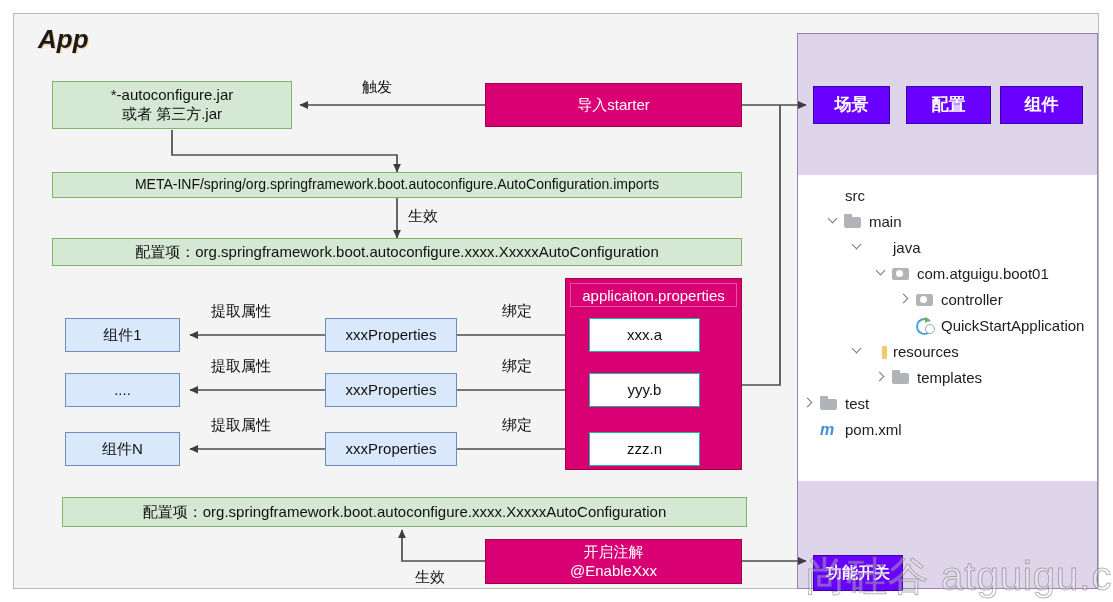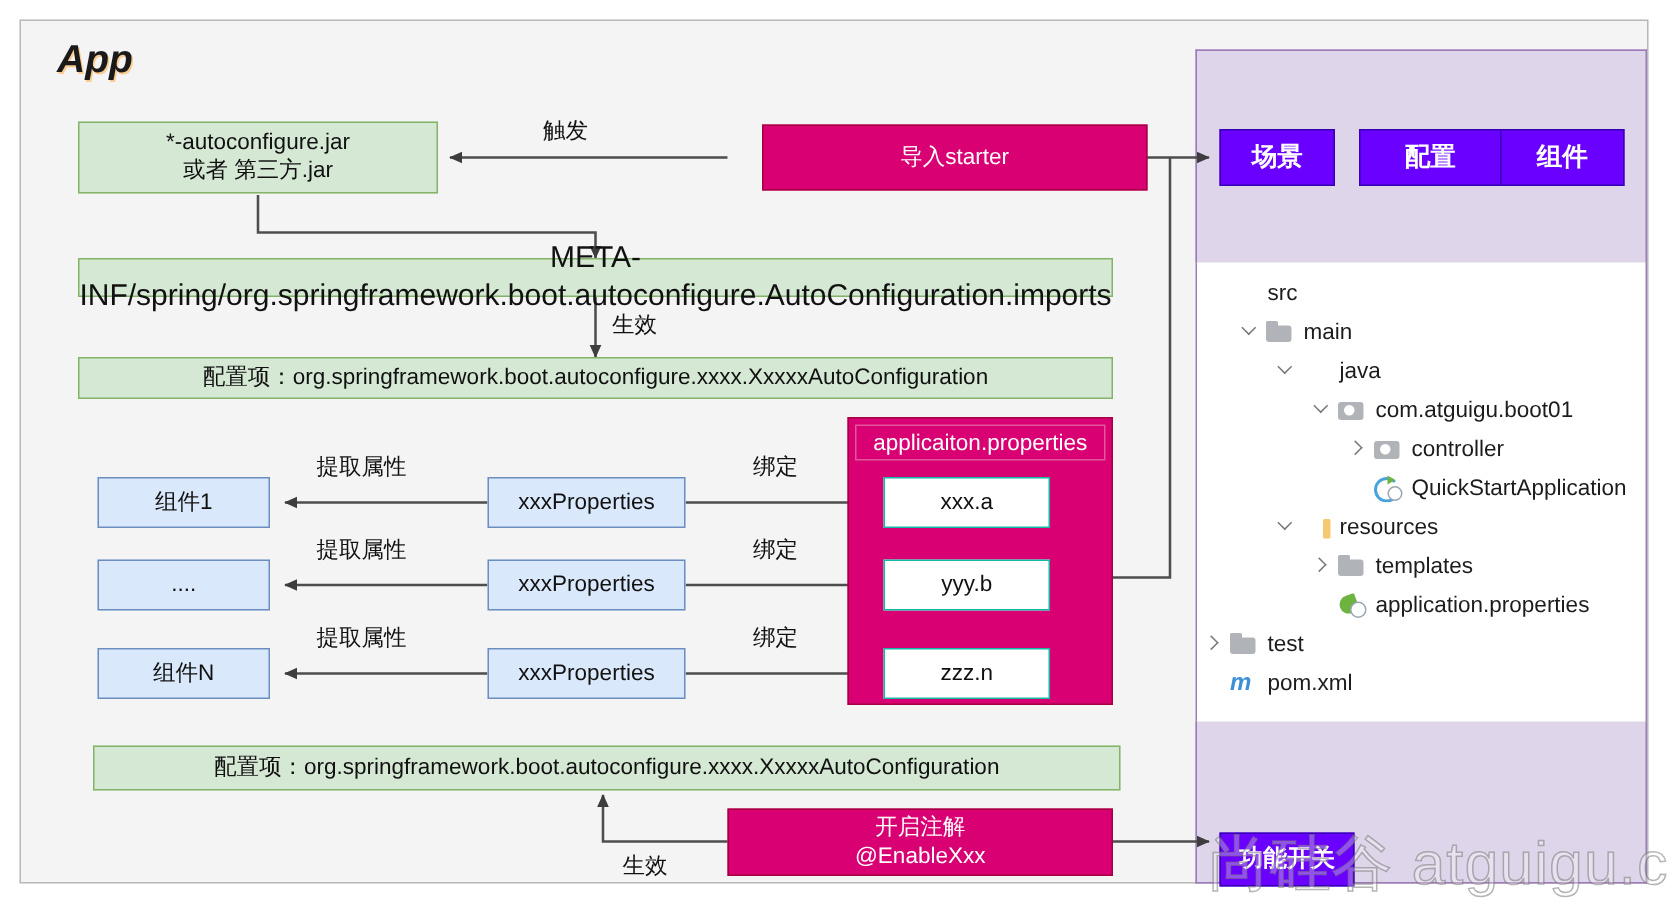--- a/index.html
+++ b/index.html
@@ -324,25 +324,25 @@
 
       <path d="M485,561 L402,561 L402,530" marker-end="url(#ah)"></path>
 
       <path d="M742,561 L806,561" marker-end="url(#ah)"></path>
     </g>
   </svg>
 
   <div class="box green" style="left:52px; top:81px; width:240px; height:48px;">*-autoconfigure.jar
 或者 第三方.jar</div>
 
-  <div class="box magenta" style="left:508px; top:83px; width:257px; height:44px;">导入starter</div>
+  <div class="box magenta" style="left:485px; top:83px; width:257px; height:44px;">导入starter</div>
 
   <div class="edge-label" style="left:362px; top:78px;">触发</div>
 
-  <div class="box green" style="left:52px; top:172px; width:690px; height:26px; font-size:20px;">META-INF/spring/org.springframework.boot.autoconfigure.AutoConfiguration.imports</div>
+  <div class="box green" style="left:52px; top:172px; width:690px; height:26px; font-size:14px;">META-INF/spring/org.springframework.boot.autoconfigure.AutoConfiguration.imports</div>
 
   <div class="edge-label" style="left:408px; top:207px;">生效</div>
 
   <div class="box green" style="left:52px; top:238px; width:690px; height:28px;">配置项：org.springframework.boot.autoconfigure.xxxx.XxxxxAutoConfiguration</div>
 
   <div class="props-panel" style="left:565px; top:278px; width:177px; height:192px;"></div>
   <div class="props-label">applicaiton.properties</div>
 
   <div class="box blue" style="left:65px; top:318px; width:115px; height:34px;">组件1</div>
   <div class="edge-label" style="left:211px; top:302px;">提取属性</div>
@@ -363,21 +363,21 @@
   <div class="box white" style="left:589px; top:432px; width:111px; height:34px;">zzz.n</div>
 
   <div class="box green" style="left:62px; top:497px; width:685px; height:30px;">配置项：org.springframework.boot.autoconfigure.xxxx.XxxxxAutoConfiguration</div>
 
   <div class="edge-label" style="left:415px; top:568px;">生效</div>
 
   <div class="box magenta" style="left:485px; top:539px; width:257px; height:45px;">开启注解
 @EnableXxx</div>
 
   <div class="box violet" style="left:813px; top:86px; width:77px; height:38px;">场景</div>
-  <div class="box violet" style="left:906px; top:86px; width:95px; height:38px;">配置</div>
+  <div class="box violet" style="left:906px; top:86px; width:85px; height:38px;">配置</div>
   <div class="box violet" style="left:1000px; top:86px; width:83px; height:38px;">组件</div>
 
   <div class="box violet" style="left:813px; top:543px; width:90px; height:36px; font-size:16px;margin-top:12px;">功能开关</div>
 
   <div class="tree" id="tree">
       <div class="tree-row indent-0">
         <span class="chev "></span>
         <span class="ficon folder-src"></span>
         <span class="tree-label">src</span>
       </div>
@@ -419,28 +419,20 @@
         <span class="ficon folder-res">
           <span class="strip"></span>
         </span>
         <span class="tree-label">resources</span>
       </div>
       <div class="tree-row indent-3">
         <span class="chev closed"></span>
         <span class="ficon folder"></span>
         <span class="tree-label">templates</span>
       </div>
-      <div class="tree-row indent-3">
-        <span class="chev "></span>
-        <span class="ficon spring">
-          <span class="leaf"></span>
-          <span class="gear"></span>
-        </span>
-        <span class="tree-label">application.properties</span>
-      </div>
       <div class="tree-row indent-0">
         <span class="chev closed"></span>
         <span class="ficon folder"></span>
         <span class="tree-label">test</span>
       </div>
       <div class="tree-row indent-0">
         <span class="chev "></span>
         <span class="ficon maven">m</span>
         <span class="tree-label">pom.xml</span>
       </div>

